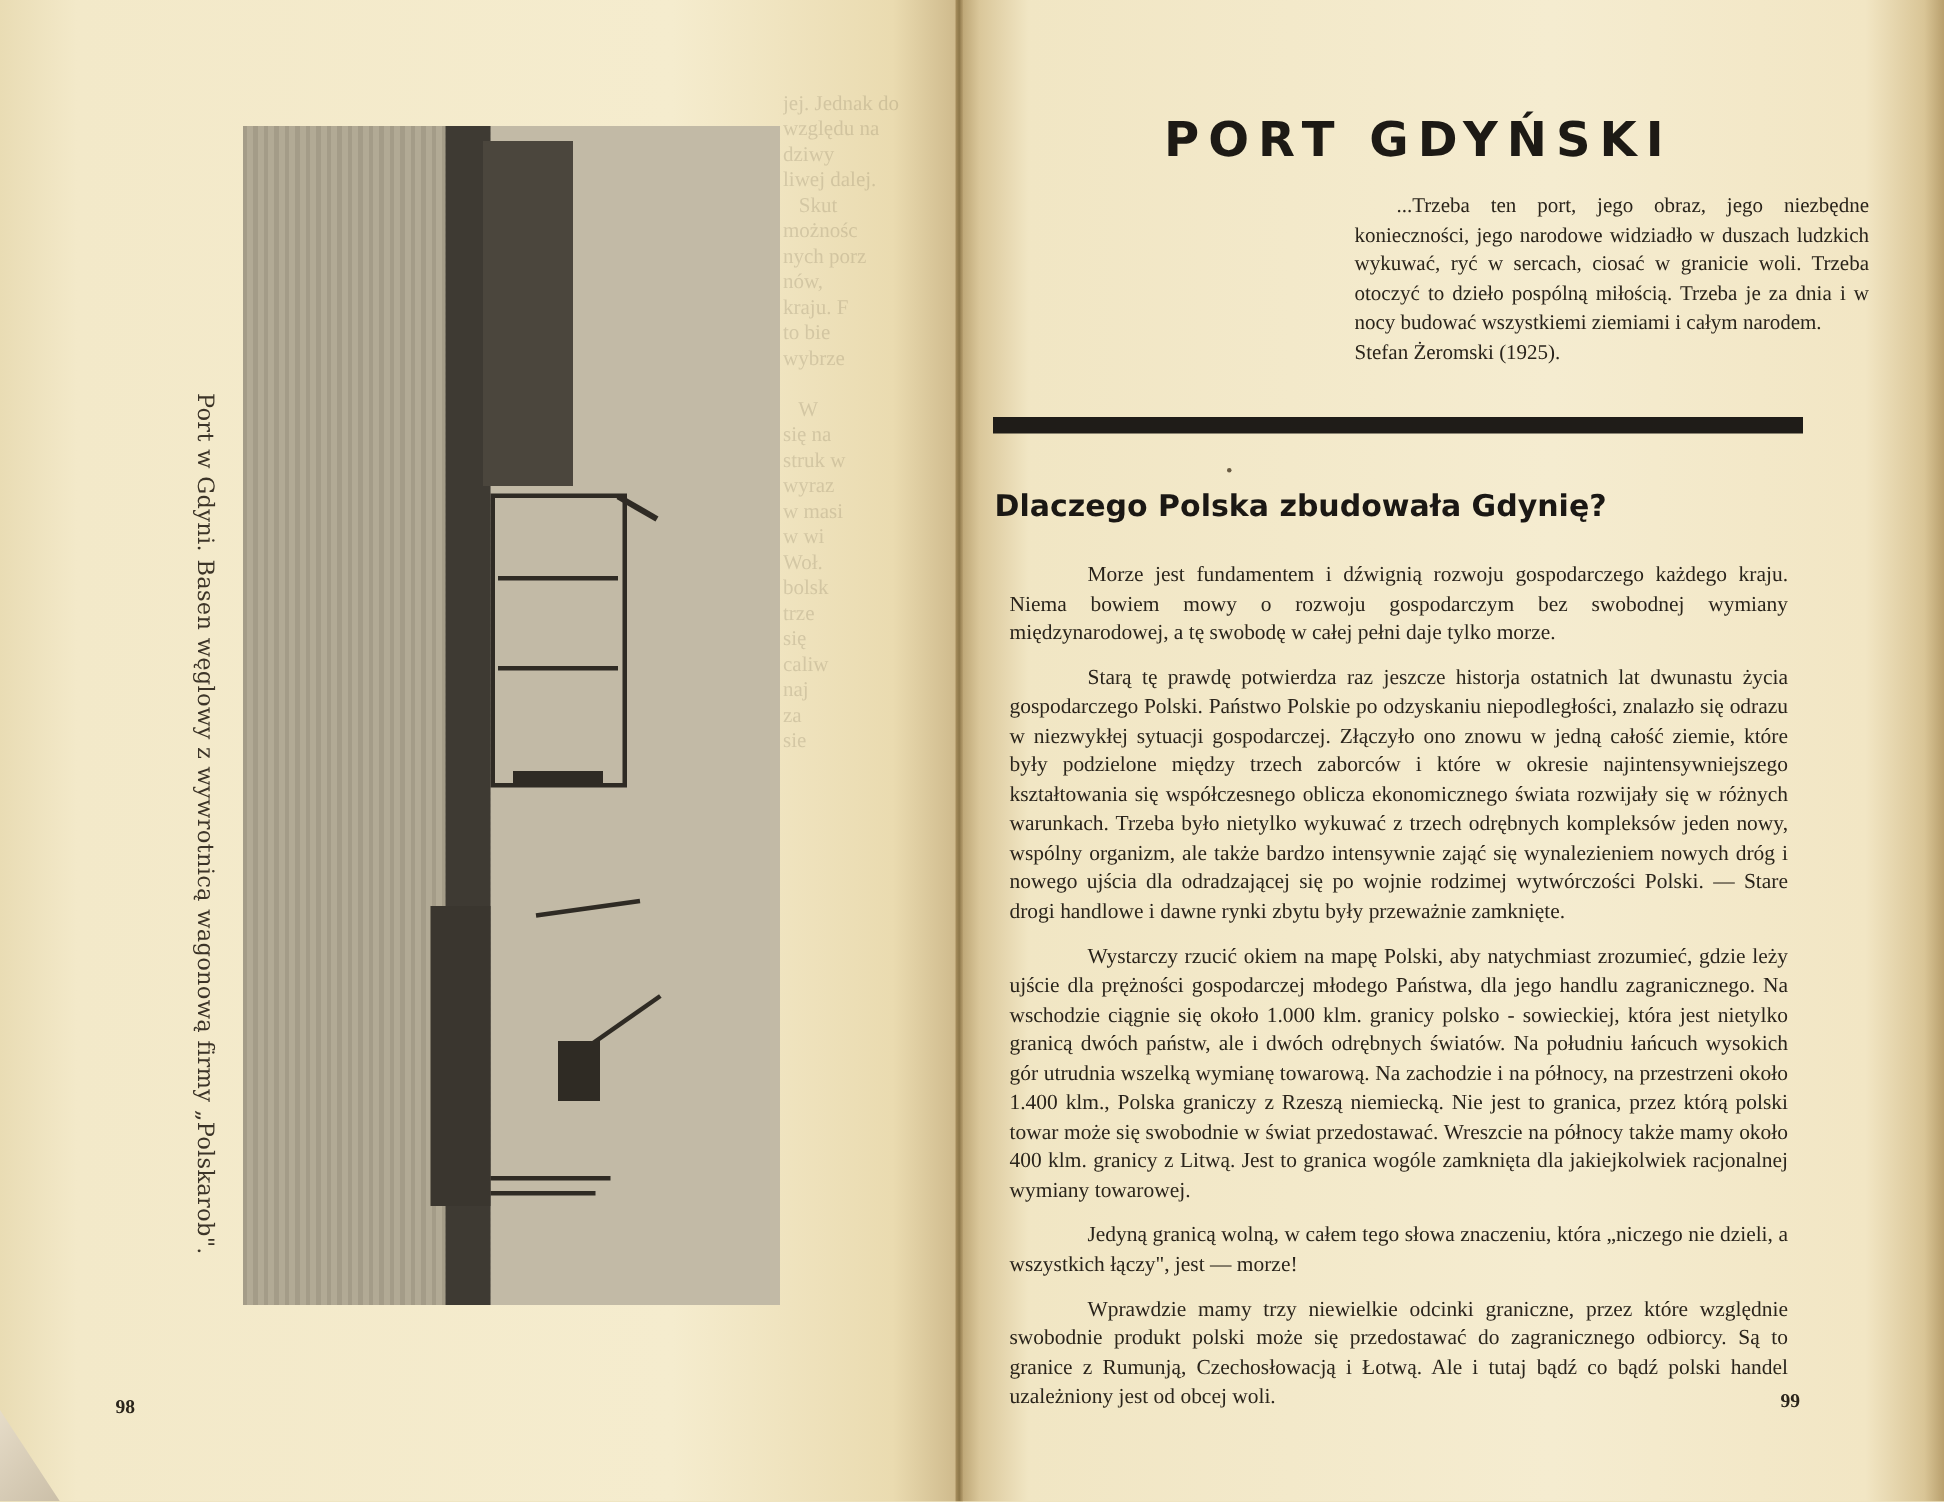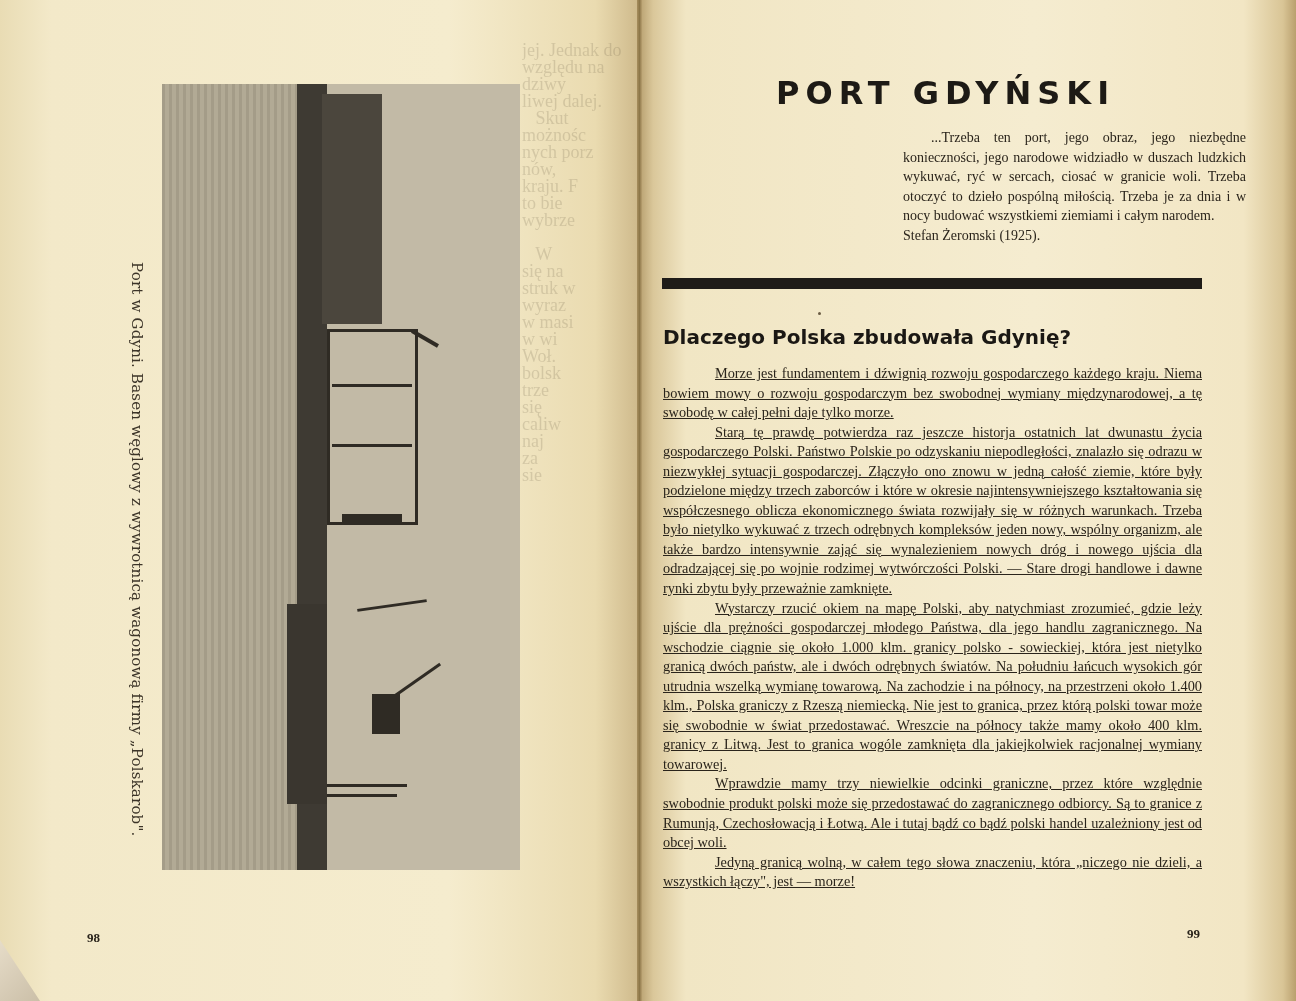--- a/index.html
+++ b/index.html
@@ -46,26 +46,26 @@
   .photo .crane {
     position:absolute; border:3px solid #2f2b24;
   }
   .photo .beam { position:absolute; background:#2f2b24; }
   .caption {
     position:absolute; left:128px; top:262px;
     writing-mode:vertical-rl;
     font-size:15px; color:#3c3428; letter-spacing:0.2px;
   }
   .pnum { position:absolute; font-size:13px; font-weight:bold; color:#2a241b; font-family:"Liberation Serif", serif; }
-  .pnum.left { left:77px; top:930px;margin-left:10px; }
+  .pnum.left { left:77px; top:930px; }
   .pnum.right { left:1187px; top:926px; }
 
   .bleed {
-    position:absolute; left:522px; top:42px; width:112px; height:840px;
-    color:rgba(90,75,55,0.18); font-size:18px; line-height:17px;
+    position:absolute; left:522px; top:61px; width:112px; height:840px;
+    color:rgba(90,75,55,0.18); font-size:14px; line-height:17px;
     overflow:hidden; white-space:pre; font-family:"Liberation Serif", serif;
   }
 
   .title {
     position:absolute; left:776px; top:74px;
     font-family:"DejaVu Sans", sans-serif; font-weight:bold;
     font-size:32px; letter-spacing:6px; color:#1d1a15;
   }
   .epigraph {
     position:absolute; left:859px; top:128px; width:343px;
@@ -81,21 +81,21 @@
   .section-heading {
     position:absolute; left:663px; top:325px;
     font-family:"DejaVu Sans", sans-serif; font-weight:bold;
     font-size:20px; color:#1b1814;
   }
   .body-text {
     position:absolute; left:663px; top:364px; width:539px;
     font-family:"Liberation Serif", serif; font-size:14.3px; line-height:19.55px;
     color:#2a241b; text-align:justify;
   }
-  .body-text p { margin:0; text-indent:52px;text-decoration:underline; }
+  .body-text p { margin:10px; text-indent:52px; }
   .dot { position:absolute; width:3px; height:3px; background:#6a5c44; border-radius:50%; }
   .corner-fold {
     position:absolute; left:0; top:940px; width:40px; height:61px;
     background:linear-gradient(135deg, #e6dcc8 0%, #cbbfa8 100%);
     clip-path:polygon(0 0, 100% 100%, 0 100%);
   }
 </style>
 </head>
 <body>
 
@@ -167,18 +167,18 @@
 
   <div class="rule"></div>
   <div class="dot" style="left:818px; top:312px;"></div>
 
   <div class="section-heading">Dlaczego Polska zbudowała Gdynię?</div>
 
   <div class="body-text">
     <p>Morze jest fundamentem i dźwignią rozwoju gospodarczego każdego kraju. Niema bowiem mowy o rozwoju gospodarczym bez swobodnej wymiany międzynarodowej, a tę swobodę w całej pełni daje tylko morze.</p>
     <p>Starą tę prawdę potwierdza raz jeszcze historja ostatnich lat dwunastu życia gospodarczego Polski. Państwo Polskie po odzyskaniu niepodległości, znalazło się odrazu w niezwykłej sytuacji gospodarczej. Złączyło ono znowu w jedną całość ziemie, które były podzielone między trzech zaborców i które w okresie najintensywniejszego kształtowania się współczesnego oblicza ekonomicznego świata rozwijały się w różnych warunkach. Trzeba było nietylko wykuwać z trzech odrębnych kompleksów jeden nowy, wspólny organizm, ale także bardzo intensywnie zająć się wynalezieniem nowych dróg i nowego ujścia dla odradzającej się po wojnie rodzimej wytwórczości Polski. — Stare drogi handlowe i dawne rynki zbytu były przeważnie zamknięte.</p>
     <p>Wystarczy rzucić okiem na mapę Polski, aby natychmiast zrozumieć, gdzie leży ujście dla prężności gospodarczej młodego Państwa, dla jego handlu zagranicznego. Na wschodzie ciągnie się około 1.000 klm. granicy polsko - sowieckiej, która jest nietylko granicą dwóch państw, ale i dwóch odrębnych światów. Na południu łańcuch wysokich gór utrudnia wszelką wymianę towarową. Na zachodzie i na północy, na przestrzeni około 1.400 klm., Polska graniczy z Rzeszą niemiecką. Nie jest to granica, przez którą polski towar może się swobodnie w świat przedostawać. Wreszcie na północy także mamy około 400 klm. granicy z Litwą. Jest to granica wogóle zamknięta dla jakiejkolwiek racjonalnej wymiany towarowej.</p>
+    <p>Jedyną granicą wolną, w całem tego słowa znaczeniu, która „niczego nie dzieli, a wszystkich łączy", jest — morze!</p>
     <p>Wprawdzie mamy trzy niewielkie odcinki graniczne, przez które względnie swobodnie produkt polski może się przedostawać do zagranicznego odbiorcy. Są to granice z Rumunją, Czechosłowacją i Łotwą. Ale i tutaj bądź co bądź polski handel uzależniony jest od obcej woli.</p>
-    <p>Jedyną granicą wolną, w całem tego słowa znaczeniu, która „niczego nie dzieli, a wszystkich łączy", jest — morze!</p>
   </div>
 
   <div class="pnum right">99</div>
 </div>
 
 </body></html>

